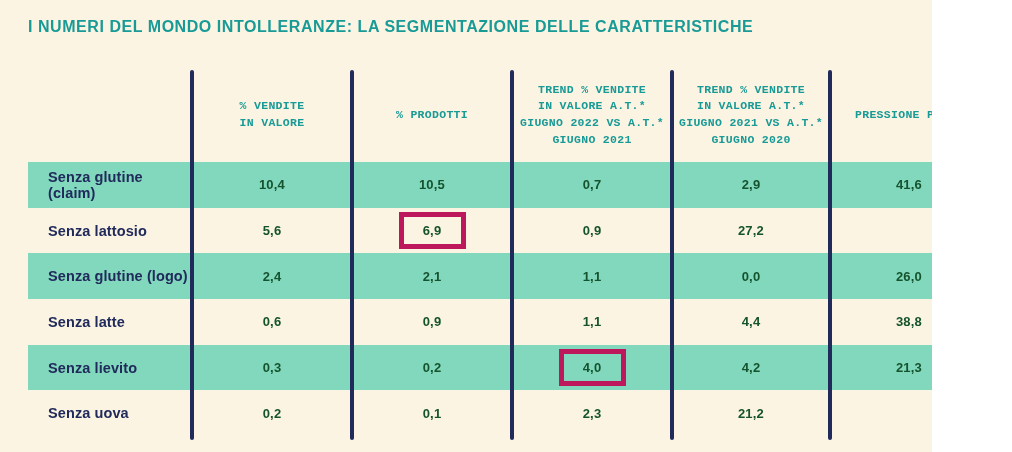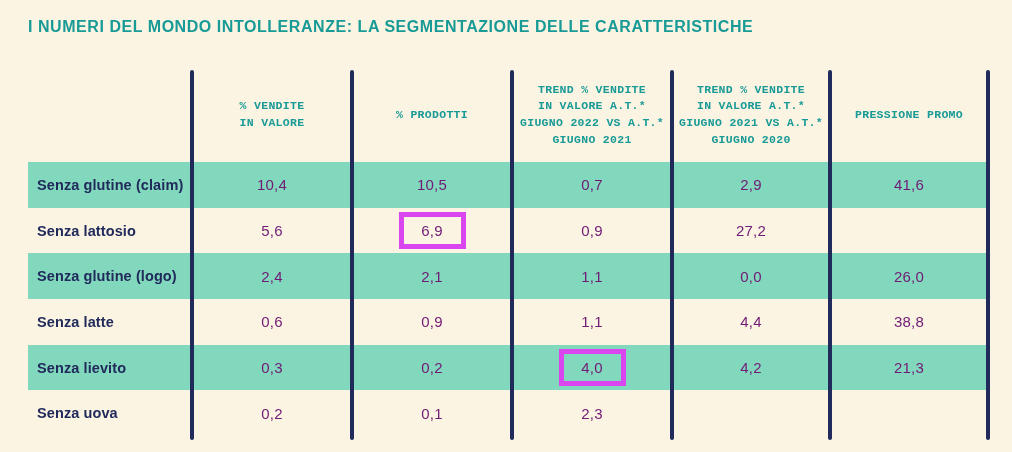--- a/index.html
+++ b/index.html
@@ -1,18 +1,18 @@
 <!DOCTYPE html>
 <html><head>
 <meta charset="utf-8">
 <style>
   html, body { margin: 0; padding: 0; }
   .page {
     position: relative;
-    width: 1012px;
+    width: 932px;
     height: 452px;
     background: #FCF4E2;
     font-family: "Liberation Sans", sans-serif;
     overflow: hidden;
   }
   .title {
     position: absolute;
     left: 28px;
     top: 18px;
     margin: 0;
@@ -64,39 +64,39 @@
     flex: 1 1 0;
     display: grid;
     grid-template-columns: 164px 160px 160px 160px 158px 158px;
     align-items: center;
   }
   .row.teal { background: #82D8BD; }
   .label-cell {
     font-weight: 700;
     color: #202A5B;
     font-size: 14.5px;
-    padding-left: 9px;
+    padding-left: 20px;
     letter-spacing: 0.1px;
   }
   .value-cell {
     height: 100%;
     display: flex;
     align-items: center;
     justify-content: center;
     text-align: center;
-    font-weight: 400;
-    color: #701a75;
-    font-size: 15px;
+    font-weight: 700;
+    color: #14532d;
+    font-size: 13px;
     letter-spacing: 0.2px;
   }
   .hl-box {
     display: inline-flex;
     align-items: center;
     justify-content: center;
-    border: 5px solid #d946ef;
+    border: 5px solid #be185d;
     min-width: 57px;
     height: 27px;
     box-sizing: content-box;
   }
   .bar {
     position: absolute;
     top: 2px;
     width: 4px;
     height: 370px;
     background: #202A5B;
@@ -166,20 +166,21 @@
             <span class="hl-box">4,0</span>
           </div>
           <div class="value-cell">4,2</div>
           <div class="value-cell">21,3</div>
         </div>
         <div class="row">
           <div class="label-cell">Senza uova</div>
           <div class="value-cell">0,2</div>
           <div class="value-cell">0,1</div>
           <div class="value-cell">2,3</div>
+          <div class="value-cell">21,2</div>
         </div>
       </div>
     <div id="bars">
         <div class="bar" style="left: 162px;"></div>
         <div class="bar" style="left: 322px;"></div>
         <div class="bar" style="left: 482px;"></div>
         <div class="bar" style="left: 642px;"></div>
         <div class="bar" style="left: 800px;"></div>
         <div class="bar" style="left: 958px;"></div>
       </div>

